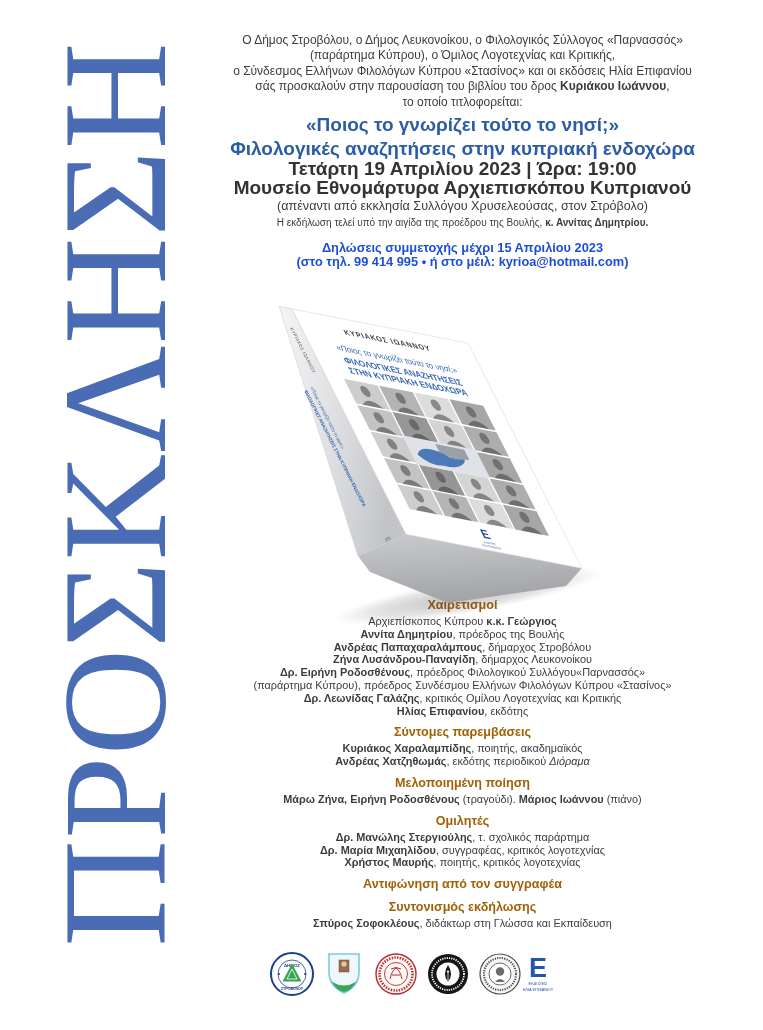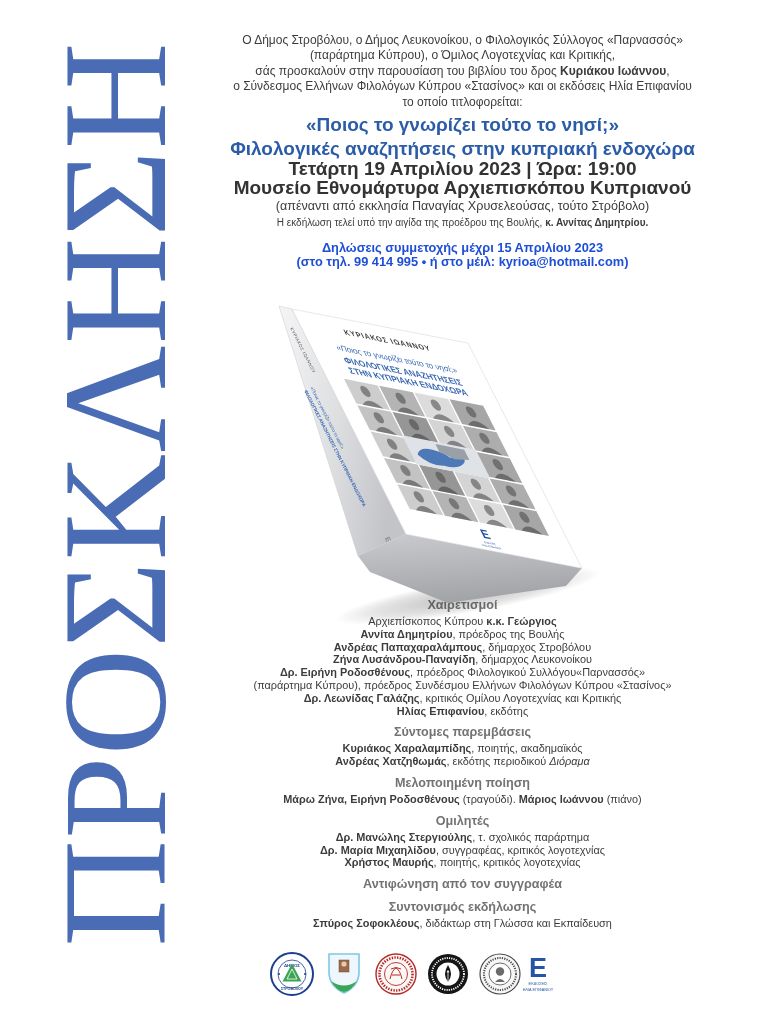--- a/index.html
+++ b/index.html
@@ -17,47 +17,47 @@
   #details{top:160px;}
   #details .dt{font-size:19px;font-weight:bold;line-height:18.5px;color:#333;}
   #details .note{font-size:12.6px;line-height:16px;color:#3c3c3c;margin-top:1px;}
   #aegis{top:217px;font-size:10px;color:#3c3c3c;}
   #rsvp{top:241px;font-size:12.8px;font-weight:bold;line-height:14px;color:#1d4ed8;}
   .b{font-weight:bold;}
   .i{font-style:italic;}
   
   #program{top:599px;}
   .section{margin-bottom:9px;}
-  .sec-heading{font-size:12.6px;font-weight:bold;color:#737373;line-height:13.5px;margin-bottom:2.5px;}
+  .sec-heading{font-size:12.6px;font-weight:bold;color:#a16207;line-height:13.5px;margin-bottom:2.5px;}
   .sec-item{font-size:10.9px;line-height:12.8px;color:#3c3c3c;}
   #overlay{position:absolute;left:0;top:0;width:763px;height:1030px;}
   svg text{font-family:"Liberation Sans",sans-serif;}
 </style>
 </head>
 <body>
 
 <div id="banner">ΠΡΟΣΚΛΗΣΗ</div>
 
 <div id="intro" class="col">
     <div><span>Ο Δήμος Στροβόλου, ο Δήμος Λευκονοίκου, ο Φιλολογικός Σύλλογος «Παρνασσός»</span></div>
     <div><span>(παράρτημα Κύπρου), ο Όμιλος Λογοτεχνίας και Κριτικής,</span></div>
+    <div><span>ο Σύνδεσμος Ελλήνων Φιλολόγων Κύπρου «Στασίνος» και οι εκδόσεις Ηλία Επιφανίου</span></div>
     <div><span>σάς προσκαλούν στην παρουσίαση του βιβλίου του δρος </span><span class="b">Κυριάκου Ιωάννου</span><span>,</span></div>
-    <div><span>ο Σύνδεσμος Ελλήνων Φιλολόγων Κύπρου «Στασίνος» και οι εκδόσεις Ηλία Επιφανίου</span></div>
     <div><span>το οποίο τιτλοφορείται:</span></div>
   </div>
 
 <div id="main-title" class="col">
   <div>«Ποιος το γνωρίζει τούτο το νησί;»</div>
   <div>Φιλολογικές αναζητήσεις στην κυπριακή ενδοχώρα</div>
 </div>
 
 <div id="details" class="col">
   <div class="dt">Τετάρτη 19 Απριλίου 2023 | Ώρα: 19:00</div>
   <div class="dt">Μουσείο Εθνομάρτυρα Αρχιεπισκόπου Κυπριανού</div>
-  <div class="note">(απέναντι από εκκλησία Παναγίας Χρυσελεούσας, τούτο Στρόβολο)</div>
+  <div class="note">(απέναντι από εκκλησία Συλλόγου Χρυσελεούσας, στον Στρόβολο)</div>
 </div>
 
 <div id="aegis" class="col"><span>Η εκδήλωση τελεί υπό την αιγίδα της προέδρου της Βουλής, </span><span class="b">κ. Αννίτας Δημητρίου.</span></div>
 
 <div id="rsvp" class="col">
   <div>Δηλώσεις συμμετοχής μέχρι 15 Απριλίου 2023</div>
   <div>(στο τηλ. 99 414 995 • ή στο μέιλ: kyrioa@hotmail.com)</div>
 </div>
 
 <div id="program" class="col">

